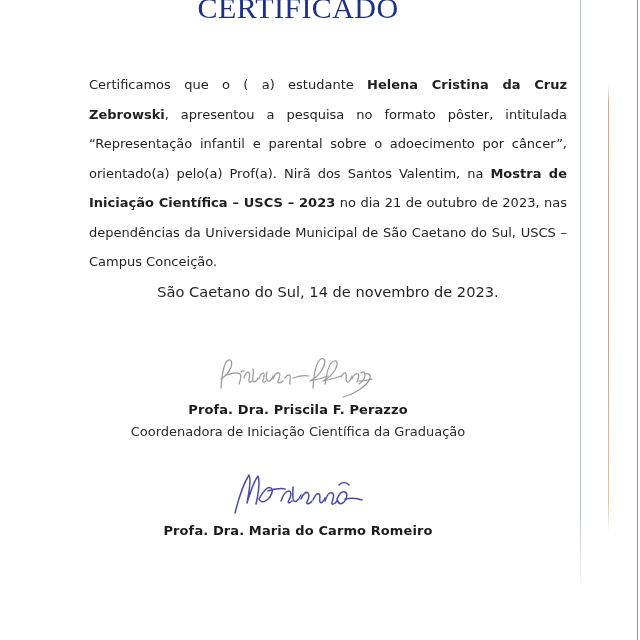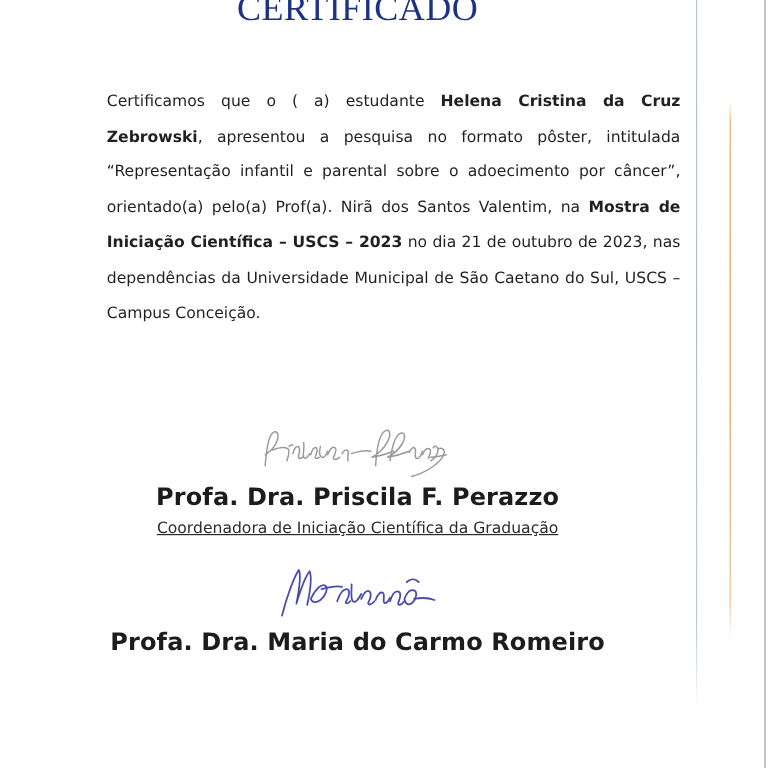--- a/index.html
+++ b/index.html
@@ -118,51 +118,51 @@
   .sig-mark {
     height: 52px;
     position: relative;
   }
   .sig-mark svg {
     display: block;
     margin: 0 auto;
   }
 
   .sig-name {
-    font-size: 20px;
+    font-size: 13px;
     font-weight: 700;
     letter-spacing: 0.1px;
     color: #1c1c1c;
     margin-top: 2px;
     white-space: nowrap;
   }
   .sig-role {
     font-size: 13px;
     font-weight: 400;
     color: #2b2b2b;
     margin-top: 7px;
     white-space: nowrap;
-    text-decoration: underline;
   }
 </style>
 </head>
 <body>
 
 <div class="page">
 
   <div class="rule-blue"></div>
   <div class="rule-tan"></div>
   <div class="rule-right-edge" style="background: rgb(154, 154, 154);"></div>
 
   <div class="title" style="color: rgb(30, 50, 133);">CERTIFICADO</div>
 
   <div class="body-block">
     <p class="body-par" id="body-paragraph"><span>Certificamos que o ( a) estudante </span><b>Helena Cristina da Cruz Zebrowski</b><span>, apresentou a pesquisa no formato pôster, intitulada “Representação infantil e parental sobre o adoecimento por câncer”, orientado(a) pelo(a) Prof(a). Nirã dos Santos Valentim, na </span><b>Mostra de Iniciação Científica – USCS – 2023</b><span> no dia 21 de outubro de 2023, nas dependências da Universidade Municipal de São Caetano do Sul, USCS – Campus Conceição.</span></p>
   </div>
 
+  <div class="dateline">São Caetano do Sul, 14 de novembro de 2023.</div>
 
   <div class="sig-block first">
     <div class="sig-mark">
       <svg width="170" height="52" viewBox="0 0 170 52" fill="none" stroke="#9a9a9e" stroke-width="1.25" stroke-linecap="round" stroke-linejoin="round">
         <path d="M8 40 C9 26 11 16 14 13 C17 10 20 13 18 19 C16 25 11 29 8 31"></path>
         <path d="M14 27 C19 25 24 24 27 26 C29 28 27 33 26 36"></path>
         <path d="M28 24 C29 23 30 22 31 23"></path>
         <path d="M31 30 C32 26 33 24 35 24 C37 24 37 28 36 31 C35 34 37 35 39 33"></path>
         <path d="M40 21 C41 25 39 31 40 33 C41 35 44 33 45 30"></path>
         <path d="M46 31 C47 27 48 25 50 25 C52 25 51 30 50 32 C49 34 51 35 53 33"></path>

